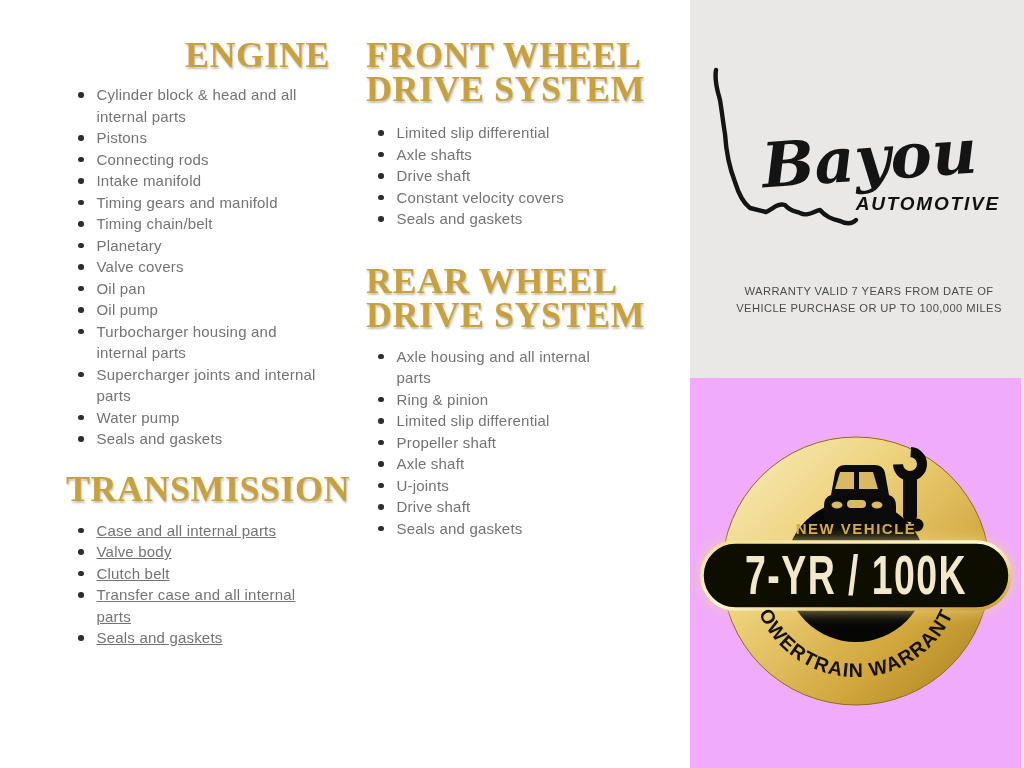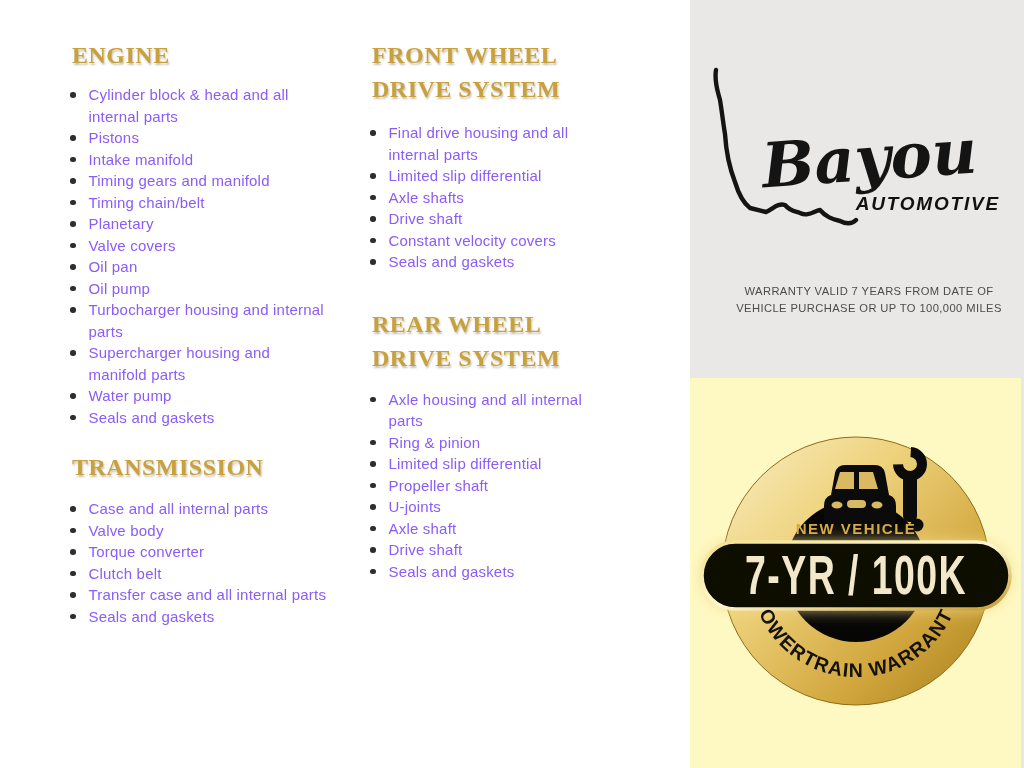--- a/index.html
+++ b/index.html
@@ -6,68 +6,72 @@
   body{
     width:1024px;height:768px;position:relative;overflow:hidden;
     background:#ffffff;
     font-family:"Liberation Sans", sans-serif;
   }
   
   .col{position:absolute;top:0;}
   #col1{left:60px;width:276px;}
   #col2{left:360px;width:262px;}
   h2.sec-title{
-    margin:12px;font-family:"Liberation Serif", serif;font-weight:700;
-    color:#c9a13c;text-align:left;font-size:24px;line-height:34px;
+    margin:6px;font-family:"Liberation Serif", serif;font-weight:700;
+    color:#c9a13c;text-align:right;font-size:36px;line-height:34px;
     letter-spacing:0.5px;white-space:nowrap;
     text-shadow:1px 2px 2px rgba(70,50,0,.30);
   }
   h2.sec-title .tline{display:block;}
   #engine-title{margin-top:38px;}
   #transmission-title{margin-top:22px;}
   #fwd-title{margin-top:38px;font-family:Liberation Serif, serif;}
   #rwd-title{margin-top:34px;}
-  ul.parts{list-style:none;margin:0;padding:0 0 0 10px;
-    color:#8b5cf6;font-size:15px;line-height:21.5px;letter-spacing:.2px;}
+  ul.parts{list-style:none;margin:8px;padding:0 0 0 10px;
+    color:#737373;font-size:15px;line-height:21.5px;letter-spacing:.2px;}
   #engine-list{margin-top:12px;}
-  #transmission-list{margin-top:14px;}
+  #transmission-list{margin-top:14px;text-decoration:underline;}
   #fwd-list{margin-top:16px;}
   #rwd-list{margin-top:14px;}
   ul.parts li{display:flex;align-items:flex-start;}
   .dot{flex:none;width:5.5px;height:5.5px;border-radius:50%;
     background:#2e2e2e;margin:8px 13px 0 0;}
   #col1 .part-text{width:243px;}
   #col2 .part-text{width:206px;}
   
   #rail{position:absolute;left:690px;top:0;width:334px;height:768px;
     background:#e9e8e6;}
   #logo{position:absolute;left:0;top:22px;width:334px;height:240px;}
   #warranty-note{position:absolute;top:283px;left:12px;width:334px;
     text-align:center;font-size:11.2px;line-height:17px;
     letter-spacing:.4px;color:#4b4b4b;}
   #badge-panel{position:absolute;left:0;top:378px;width:331px;height:390px;
-    background:#fef9c3;}
+    background:#f0abfc;}
 </style>
 </head>
 <body>
 
 <div class="col" id="col1">
   <section>
     <h2 class="sec-title" id="engine-title">ENGINE</h2>
     <ul class="parts" id="engine-list">
       <li>
           <span class="dot"></span>
           <span class="part-text">Cylinder block &amp; head and all internal parts</span>
         </li>
       <li>
           <span class="dot"></span>
           <span class="part-text">Pistons</span>
         </li>
       <li>
           <span class="dot"></span>
+          <span class="part-text">Connecting rods</span>
+        </li>
+      <li>
+          <span class="dot"></span>
           <span class="part-text">Intake manifold</span>
         </li>
       <li>
           <span class="dot"></span>
           <span class="part-text">Timing gears and manifold</span>
         </li>
       <li>
           <span class="dot"></span>
           <span class="part-text">Timing chain/belt</span>
         </li>
@@ -86,21 +90,21 @@
       <li>
           <span class="dot"></span>
           <span class="part-text">Oil pump</span>
         </li>
       <li>
           <span class="dot"></span>
           <span class="part-text">Turbocharger housing and internal parts</span>
         </li>
       <li>
           <span class="dot"></span>
-          <span class="part-text">Supercharger housing and manifold parts</span>
+          <span class="part-text">Supercharger joints and internal parts</span>
         </li>
       <li>
           <span class="dot"></span>
           <span class="part-text">Water pump</span>
         </li>
       <li>
           <span class="dot"></span>
           <span class="part-text">Seals and gaskets</span>
         </li>
     </ul>
@@ -109,24 +113,20 @@
   <section>
     <h2 class="sec-title" id="transmission-title">TRANSMISSION</h2>
     <ul class="parts" id="transmission-list">
       <li>
           <span class="dot"></span>
           <span class="part-text">Case and all internal parts</span>
         </li>
       <li>
           <span class="dot"></span>
           <span class="part-text">Valve body</span>
-        </li>
-      <li>
-          <span class="dot"></span>
-          <span class="part-text">Torque converter</span>
         </li>
       <li>
           <span class="dot"></span>
           <span class="part-text">Clutch belt</span>
         </li>
       <li>
           <span class="dot"></span>
           <span class="part-text">Transfer case and all internal parts</span>
         </li>
       <li>
@@ -139,24 +139,20 @@
 
 <div class="col" id="col2">
   <section>
     <h2 class="sec-title" id="fwd-title">
       <span class="tline">FRONT WHEEL</span>
       <span class="tline">DRIVE SYSTEM</span>
     </h2>
     <ul class="parts" id="fwd-list">
       <li>
           <span class="dot"></span>
-          <span class="part-text">Final drive housing and all internal parts</span>
-        </li>
-      <li>
-          <span class="dot"></span>
           <span class="part-text">Limited slip differential</span>
         </li>
       <li>
           <span class="dot"></span>
           <span class="part-text">Axle shafts</span>
         </li>
       <li>
           <span class="dot"></span>
           <span class="part-text">Drive shaft</span>
         </li>
@@ -188,25 +184,25 @@
       <li>
           <span class="dot"></span>
           <span class="part-text">Limited slip differential</span>
         </li>
       <li>
           <span class="dot"></span>
           <span class="part-text">Propeller shaft</span>
         </li>
       <li>
           <span class="dot"></span>
+          <span class="part-text">Axle shaft</span>
+        </li>
+      <li>
+          <span class="dot"></span>
           <span class="part-text">U-joints</span>
-        </li>
-      <li>
-          <span class="dot"></span>
-          <span class="part-text">Axle shaft</span>
         </li>
       <li>
           <span class="dot"></span>
           <span class="part-text">Drive shaft</span>
         </li>
       <li>
           <span class="dot"></span>
           <span class="part-text">Seals and gaskets</span>
         </li>
     </ul>

